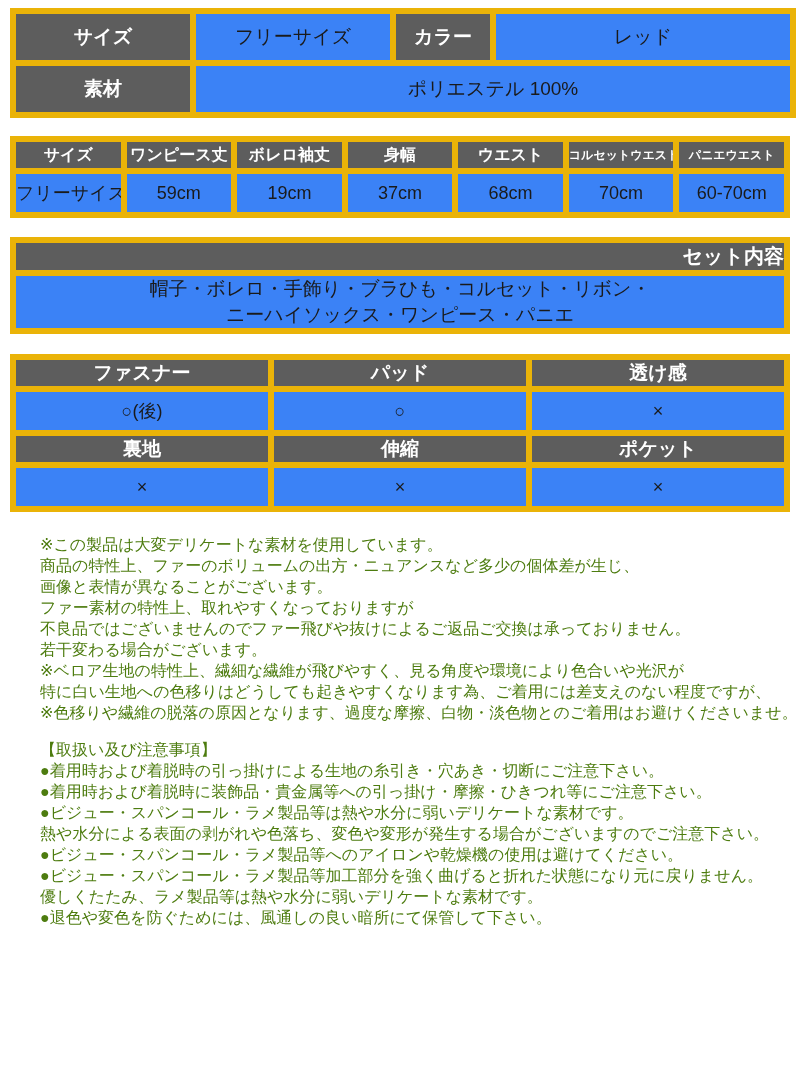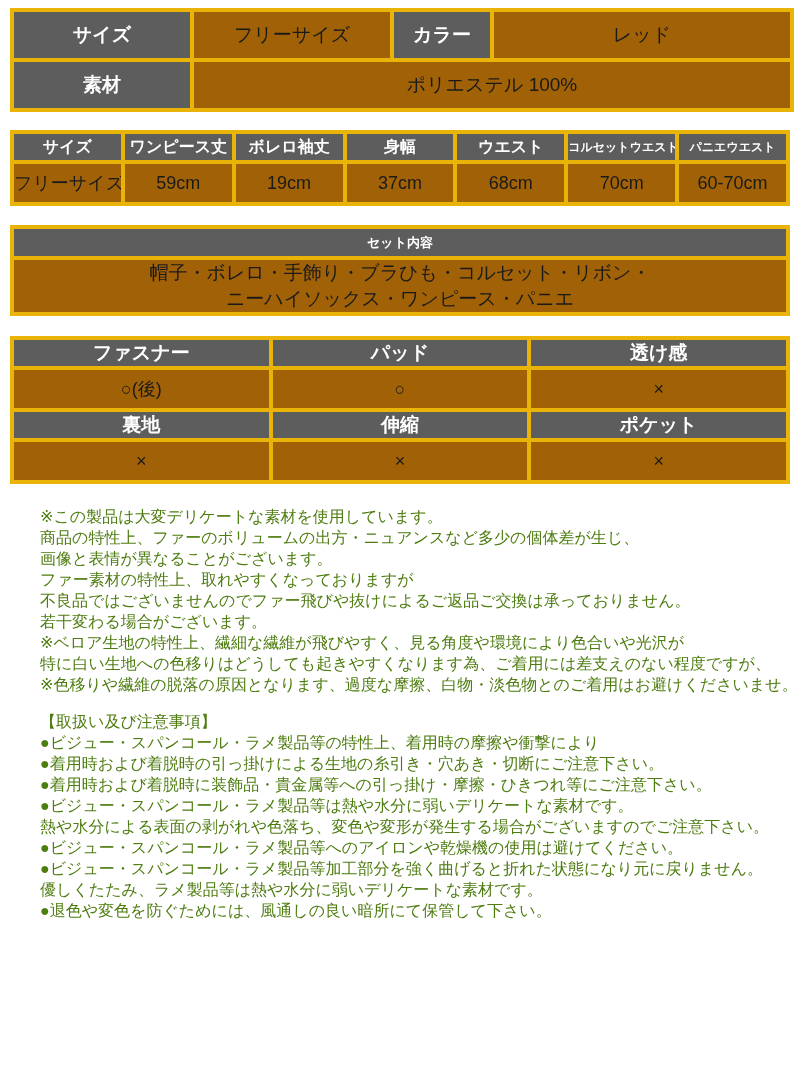--- a/index.html
+++ b/index.html
@@ -16,49 +16,49 @@
   }
   .wrap {
     padding: 8px 10px 0 10px;
   }
   table {
     border-collapse: collapse;
     width: 780px;
     table-layout: fixed;
   }
   th, td {
-    border: 4px solid #eab308;
+    border: 6px solid #eab308;
     text-align: center;
     vertical-align: middle;
     overflow: hidden;
     white-space: nowrap;
     padding: 0;
   }
   th {
     background: #5d5d5d;
     color: #ffffff;
     font-weight: bold;
   }
   td {
-    background: #a16207;
+    background: #3b82f6;
   }
 
   
   .t1 { margin-bottom: 18px; }
   .t1 th, .t1 td { height: 46px; font-size: 19px; }
 
   
   .t2 { margin-bottom: 19px; }
   .t2 th { height: 26px; font-size: 16px; }
   .t2 th:nth-child(n+6) { font-size: 12px; }
   .t2 td { height: 38px; font-size: 18px; }
 
   
   .t3 { margin-bottom: 20px; }
-  .t3 th { height: 27px; font-size: 13px; }
+  .t3 th { height: 27px; font-size: 20px; text-align: right; }
   .t3 td { height: 52px; font-size: 19px; line-height: 26px; }
 
   
   .t4 { margin-bottom: 22px; }
   .t4 th { height: 26px; font-size: 19px; }
   .t4 td { height: 38px; font-size: 18px; }
 
   
   .notes {
     padding-left: 30px;
@@ -168,21 +168,20 @@
       <div class="nline">※ベロア生地の特性上、繊細な繊維が飛びやすく、見る角度や環境により色合いや光沢が</div>
       <div class="nline">特に白い生地への色移りはどうしても起きやすくなります為、ご着用には差支えのない程度ですが、</div>
       <div class="nline">※色移りや繊維の脱落の原因となります、過度な摩擦、白物・淡色物とのご着用はお避けくださいませ。</div>
     </div>
 
   <div class="notes-gap"></div>
 
   <div class="notes">
     <div class="nline">【取扱い及び注意事項】</div>
     <div>
-        <div class="nline">●ビジュー・スパンコール・ラメ製品等の特性上、着用時の摩擦や衝撃により</div>
         <div class="nline">●着用時および着脱時の引っ掛けによる生地の糸引き・穴あき・切断にご注意下さい。</div>
         <div class="nline">●着用時および着脱時に装飾品・貴金属等への引っ掛け・摩擦・ひきつれ等にご注意下さい。</div>
         <div class="nline">●ビジュー・スパンコール・ラメ製品等は熱や水分に弱いデリケートな素材です。</div>
         <div class="nline">熱や水分による表面の剥がれや色落ち、変色や変形が発生する場合がございますのでご注意下さい。</div>
         <div class="nline">●ビジュー・スパンコール・ラメ製品等へのアイロンや乾燥機の使用は避けてください。</div>
         <div class="nline">●ビジュー・スパンコール・ラメ製品等加工部分を強く曲げると折れた状態になり元に戻りません。</div>
         <div class="nline">優しくたたみ、ラメ製品等は熱や水分に弱いデリケートな素材です。</div>
         <div class="nline">●退色や変色を防ぐためには、風通しの良い暗所にて保管して下さい。</div>
       </div>
   </div>

